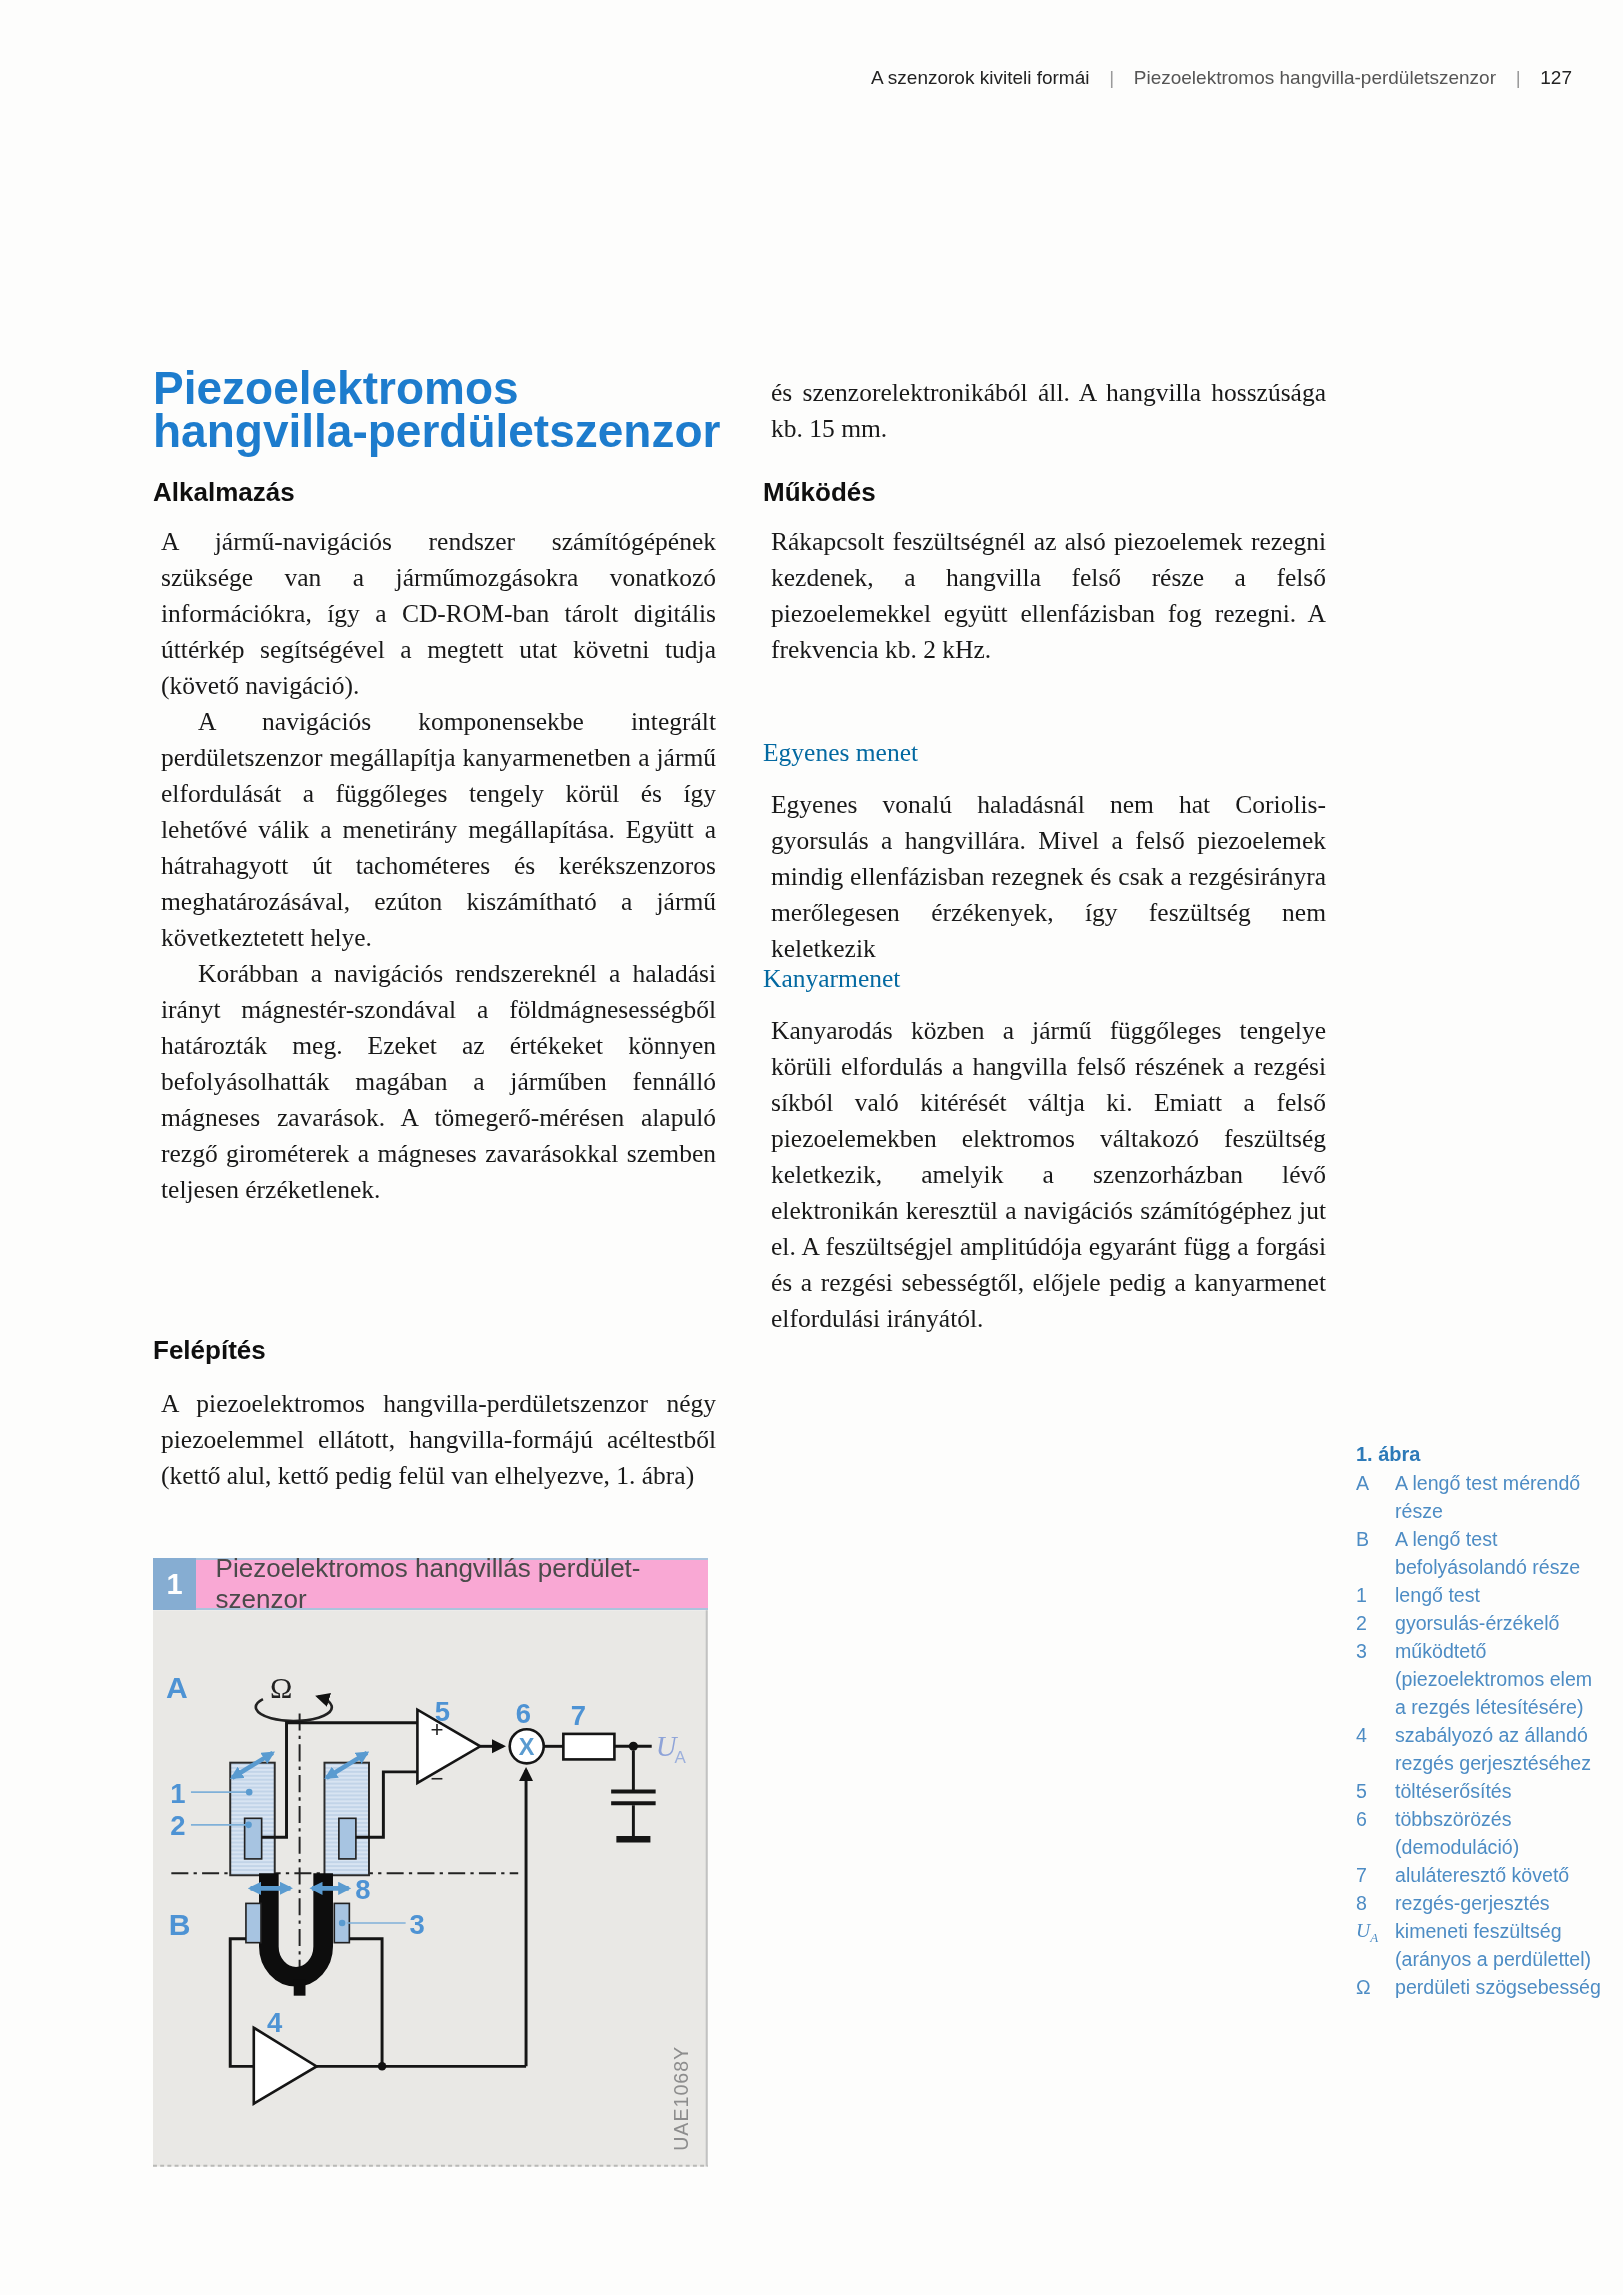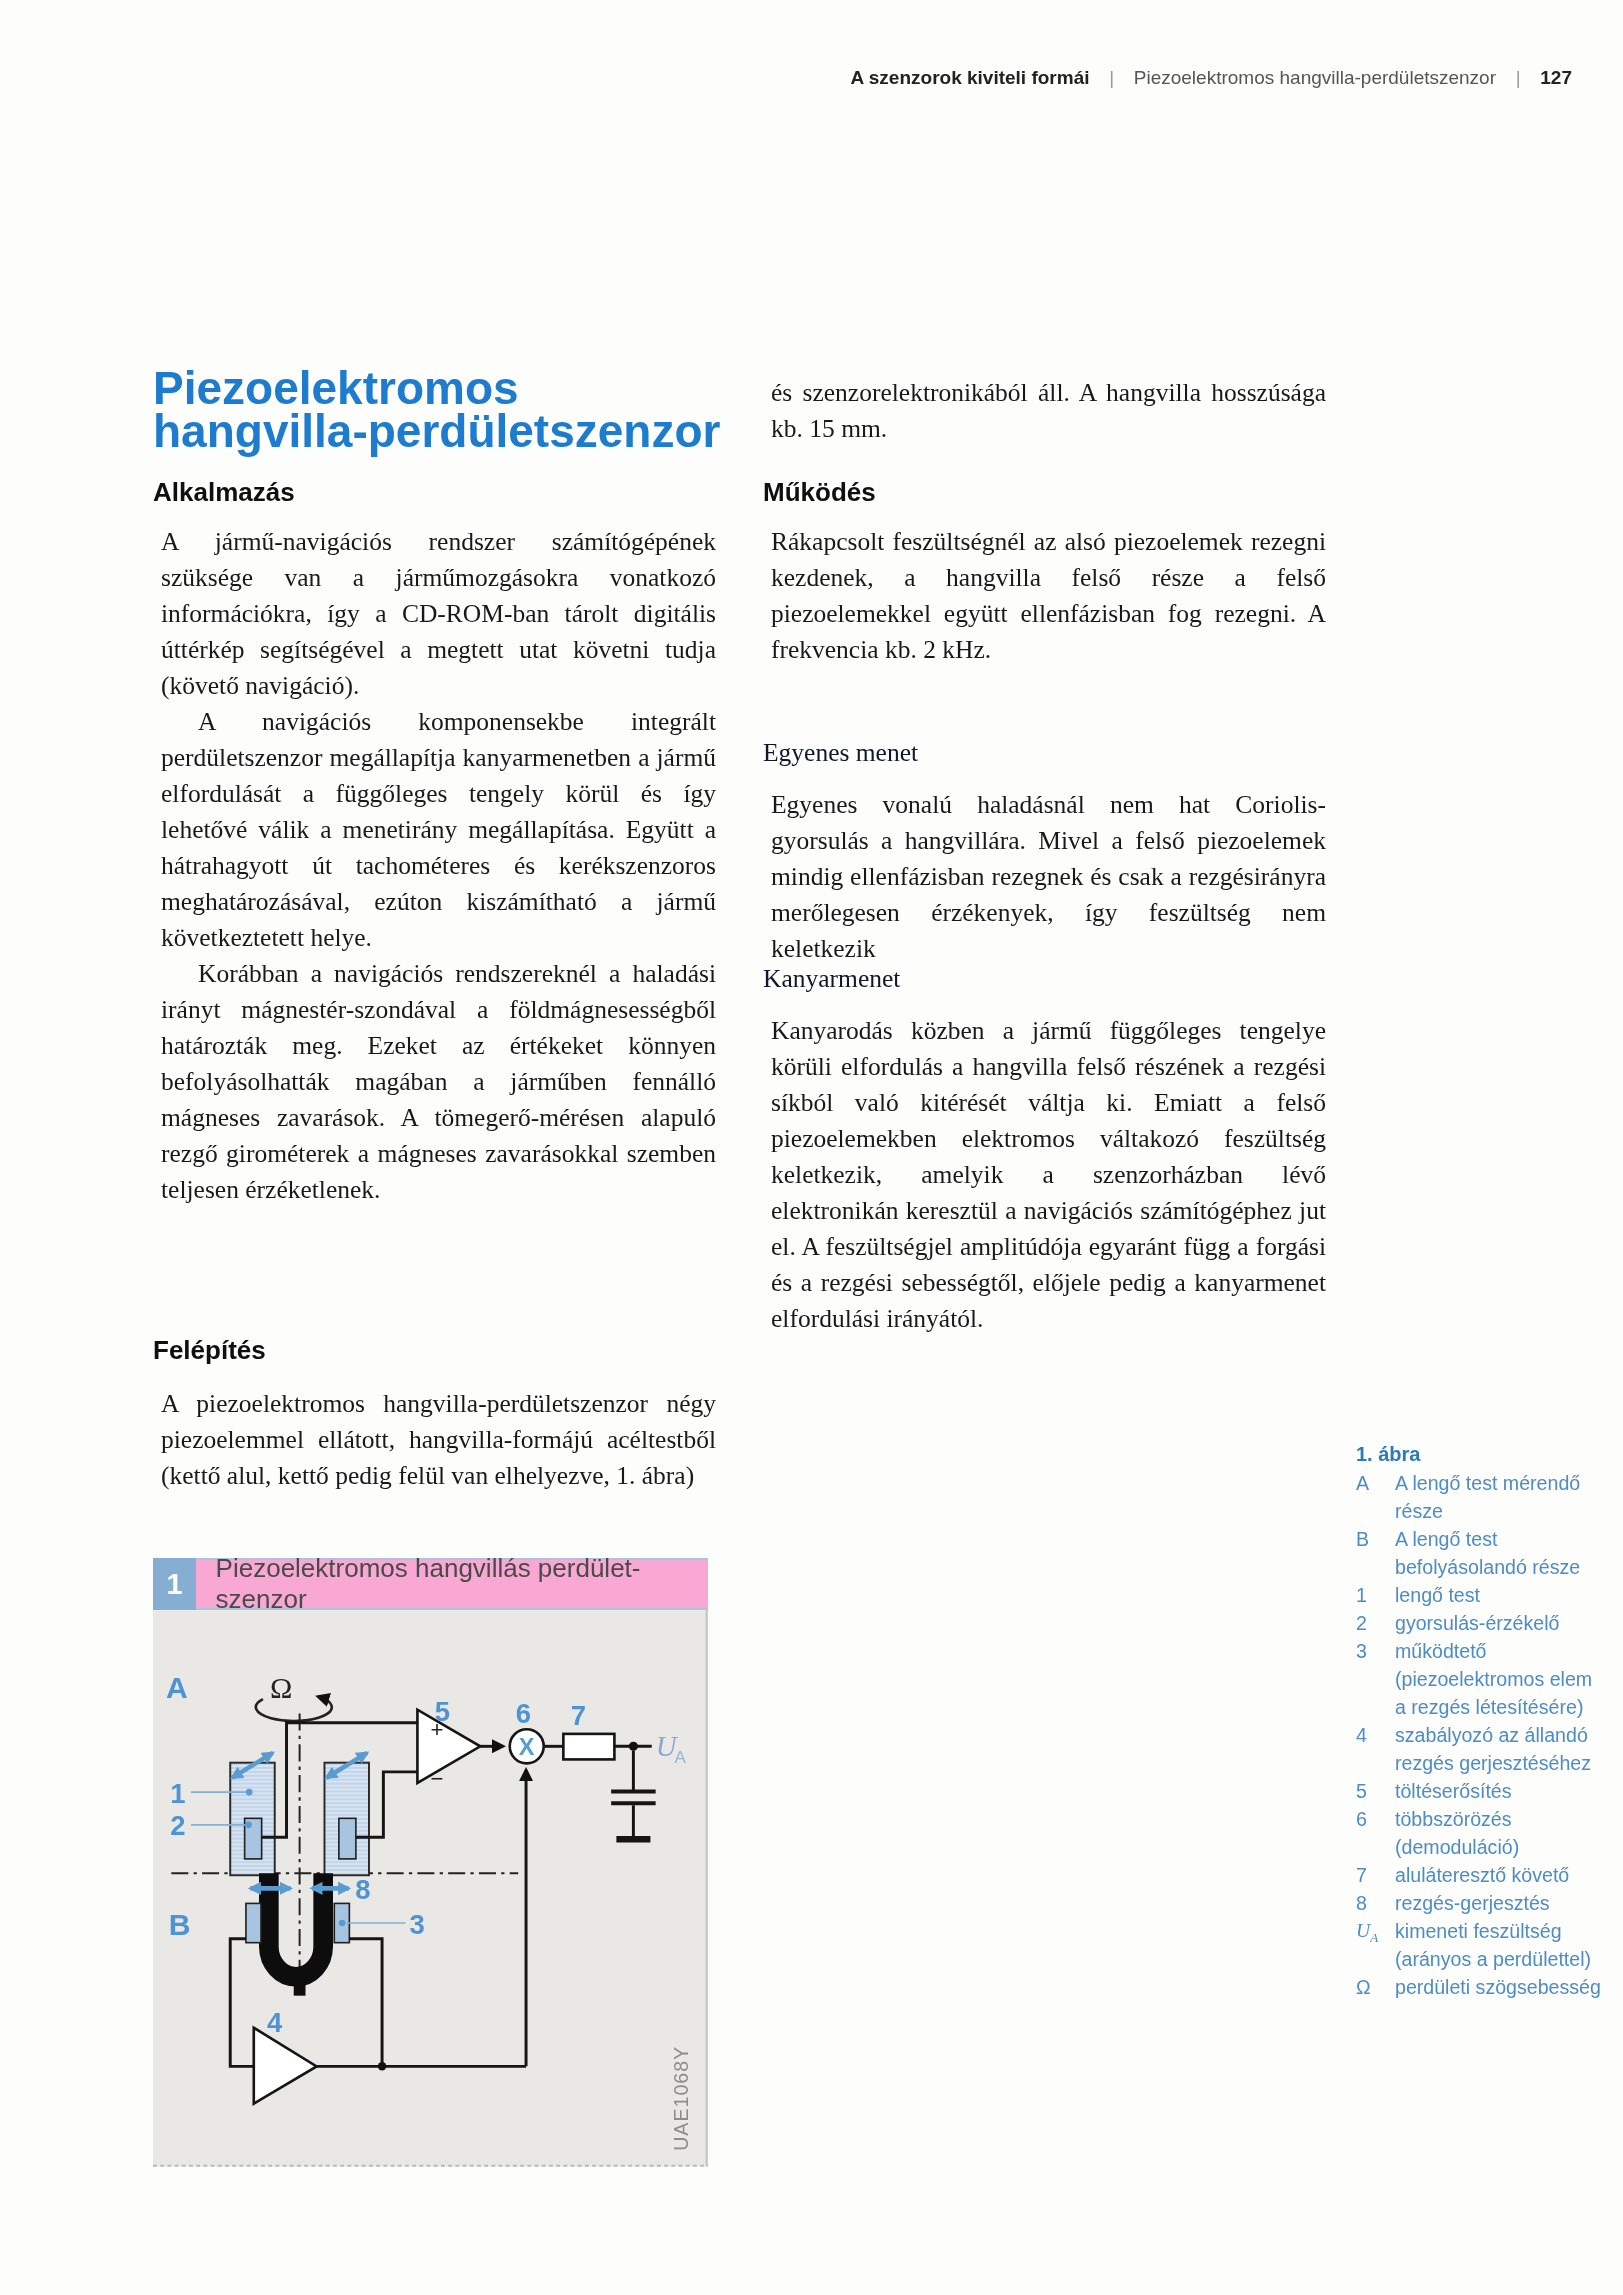--- a/index.html
+++ b/index.html
@@ -1,34 +1,34 @@
 <!DOCTYPE html>
 <html style="font-size:10.5px"><head>
 <meta charset="utf-8">
 <style>
   html,body{margin:0;padding:0;background:#777;}
   .page{position:relative;width:1623px;height:2295px;background:#fdfdfc;overflow:hidden;
         font-family:"Liberation Serif",serif;color:#191919;}
   
   .page-header{position:absolute;top:67px;right:51px;font-family:"Liberation Sans",sans-serif;
                font-size:19px;color:#3c3c3c;white-space:nowrap;}
-  .hdr-bold{font-weight:bold;color:#222;}
+  .hdr-bold{font-weight:normal;color:#222;}
   .hdr-sep{color:#9a9a9a;margin:0 14.4px;font-weight:300;}
   .hdr-light{color:#555;}
   
   .article-title{position:absolute;left:153px;top:367px;margin:0;width:589px;
                  font-family:"Liberation Sans",sans-serif;font-weight:bold;
                  font-size:46px;line-height:43px;color:#1d7ccd;white-space:pre-line;}
   
   .block{position:absolute;width:555px;margin:8px;}
   .body-text p{margin:0;font-size:25.5px;line-height:36px;text-align:justify;}
   .body-text p.indent{text-indent:37px;}
   .h-sans{font-family:"Liberation Sans",sans-serif;font-weight:bold;font-size:26px;
           color:#0f0f0f;margin:0;}
-  .h-blue{font-size:25.5px;color:#0f172a;margin:0;font-weight:normal;}
+  .h-blue{font-size:25.5px;color:#0369a1;margin:0;font-weight:normal;}
   
   .figure-box{position:absolute;left:153px;top:1558px;width:555px;height:610px;}
   .fig-header{display:flex;height:52px;}
   .fig-badge{width:43px;background:#86add2;color:#fff;font-family:"Liberation Sans",sans-serif;
              font-weight:bold;font-size:29px;display:flex;align-items:center;justify-content:center;}
   .fig-titlebar{flex:1;background:#f9a8d4;border-top:2.6px solid #aac4dd;border-bottom:2.6px solid #aac4dd;
                 display:flex;align-items:center;padding-left:19.6px;
                 font-family:"Liberation Sans",sans-serif;font-size:26px;color:#4a4a4a;}
   .fig-svg{display:block;}
   

